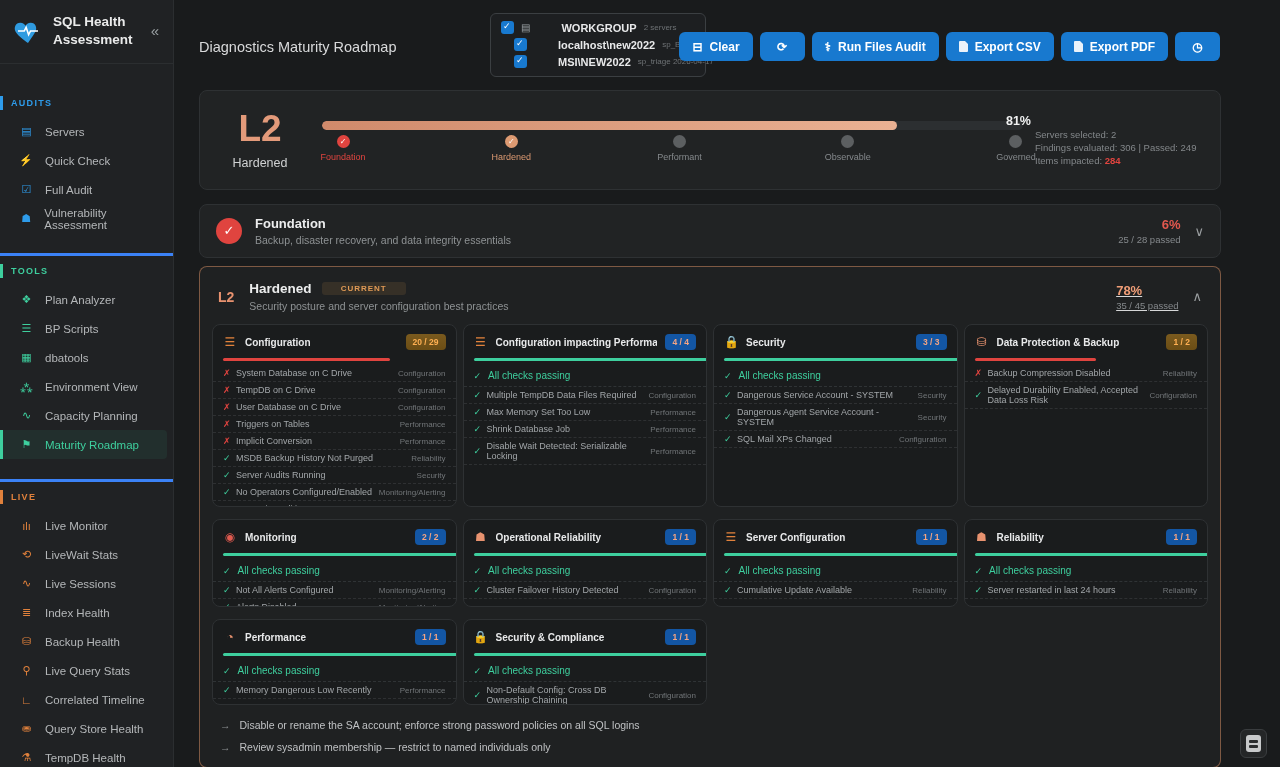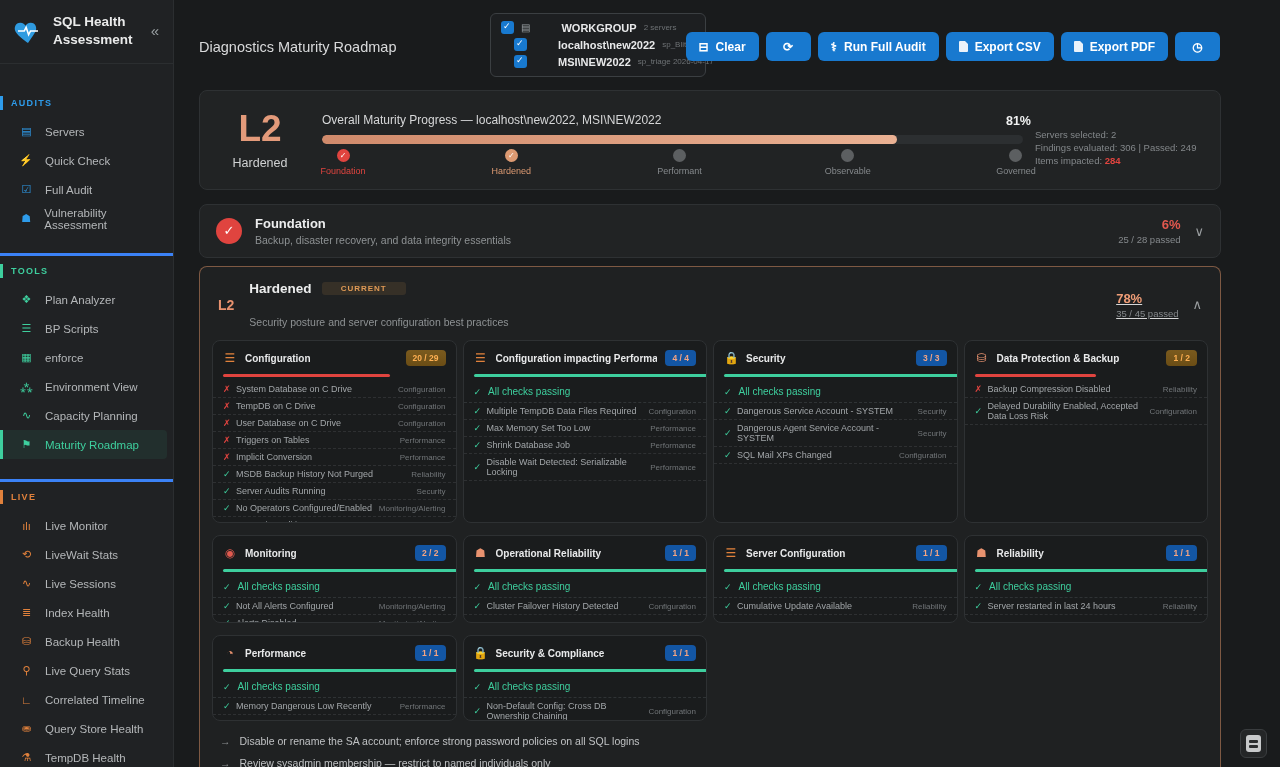--- a/index.html
+++ b/index.html
@@ -82,21 +82,21 @@
   .lv-pct { font-size:13px; font-weight:bold; color:#e2584e; }
   .lv-passed { font-size:9.5px; color:#85898c; margin-top:2px; }
   .lv-chev { margin-left:14px; color:#9a9ea0; font-size:13px; cursor:pointer; }
   
   .hardened { margin:8px 0 0 25px; width:1022px; background:#1f2122; border:1px solid rgba(222,146,100,.5); border-radius:8px; padding:12px 12px 14px; }
   .hd-header { display:flex; align-items:center; padding:2px 6px 12px; }
   .hd-level { font-size:14px; font-weight:bold; color:#e8926f; margin-right:15px; }
   .hd-name-row { display:flex; align-items:center; gap:10px; }
   .hd-name { font-size:13.5px; font-weight:bold; color:#eceded; }
   .hd-badge { font-size:8px; font-weight:bold; letter-spacing:1px; color:#e09a55; background:rgba(224,154,85,.12); padding:2px 19px; border-radius:3px; }
-  .hd-desc { font-size:10.5px; color:#8e9294; margin-top:20px;text-align:right; }
+  .hd-desc { font-size:10.5px; color:#8e9294; margin-top:4px;text-align:right; }
   .hd-right { margin-left:auto; text-align:left;text-decoration:underline; }
   .hd-pct { font-size:13px; font-weight:bold; color:#ef9d77; }
   .hd-passed { font-size:9.5px; color:#85898c; margin-top:2px; }
   .hd-chev { margin-left:14px; color:#9a9ea0; font-size:13px; cursor:pointer; }
   
   .cards { display:grid; grid-template-columns:repeat(4,1fr); gap:12px 6px; }
   .card { background:#1a1c1d; border:1px solid #2e3133; border-radius:8px; overflow:hidden; }
   .card.tall { height:183px; }
   .card.short { height:88px; }
   .card.short2 { height:86px; }
@@ -183,21 +183,21 @@
           <span>Plan Analyzer</span>
         </div>
 
         <div class="sb-item">
           <span class="ico">☰</span>
           <span>BP Scripts</span>
         </div>
 
         <div class="sb-item">
           <span class="ico">▦</span>
-          <span>enforce</span>
+          <span>dbatools</span>
         </div>
 
         <div class="sb-item">
           <span class="ico">⁂</span>
           <span>Environment View</span>
         </div>
 
         <div class="sb-item">
           <span class="ico">∿</span>
           <span>Capacity Planning</span>
@@ -291,21 +291,21 @@
     <div class="toolbar">
       <button class="btn">
         <span class="bico">⊟</span>
         <span>Clear</span>
       </button>
       <button class="btn icon-only">
         <span class="bico">⟳</span>
       </button>
       <button class="btn">
         <span class="bico">⚕</span>
-        <span>Run Full Audit</span>
+        <span>Run Files Audit</span>
       </button>
       <button class="btn">
         <span class="file-ico"></span>
         <span>Export CSV</span>
       </button>
       <button class="btn">
         <span class="file-ico"></span>
         <span>Export PDF</span>
       </button>
       <button class="btn icon-only">
@@ -313,21 +313,20 @@
       </button>
     </div>
   </div>
 
   <div class="overall">
     <div class="ov-left">
       <div class="ov-level">L2</div>
       <div class="ov-level-name">Hardened</div>
     </div>
     <div class="ov-mid">
-      <div class="ov-title">Overall Maturity Progress — localhost\new2022, MSI\NEW2022</div>
       <div class="ov-pct">81%</div>
       <div class="ov-track">
         <div class="ov-fill" style="width: 82%;"></div>
       </div>
       <div class="milestones">
         <div class="ms red" style="left:3%">
           <div class="ms-dot">✓</div>
           <div class="ms-label">Foundation</div>
         </div>
         <div class="ms salmon" style="left:27%">

